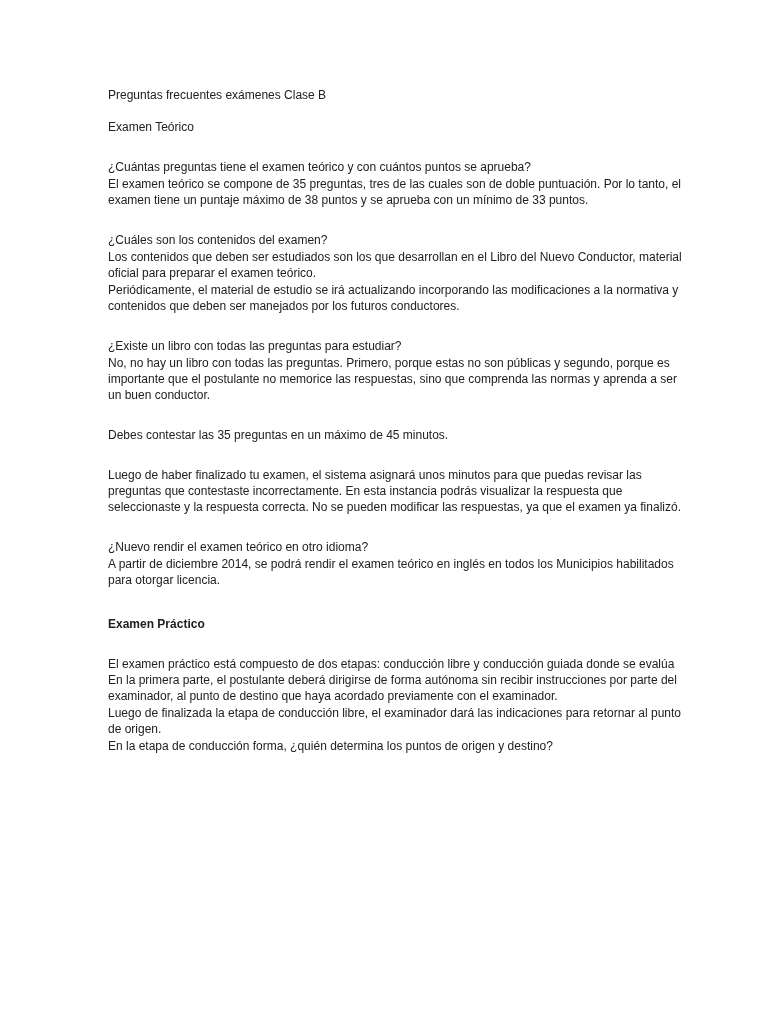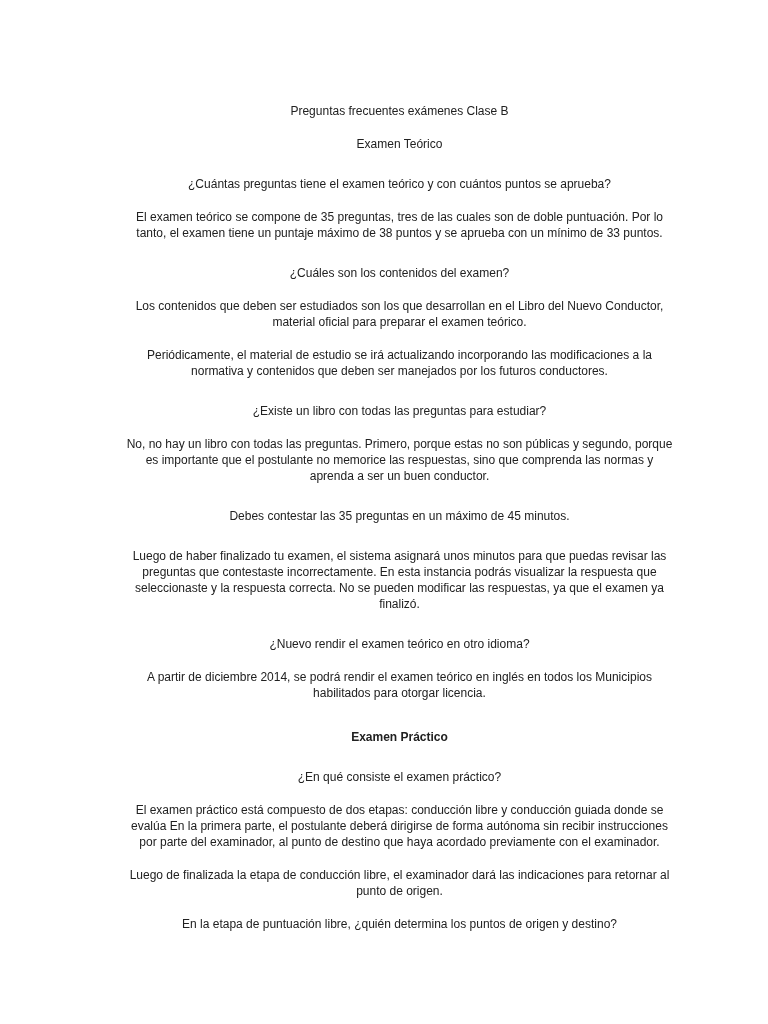--- a/index.html
+++ b/index.html
@@ -24,23 +24,22 @@
   .content {
     position: absolute;
     left: 107px;
     top: 86px;
     width: 585px;
     font-size: 12px;
     line-height: 16px;
     color: #212121;
   }
   .content p {
-    margin: 17px;
+    margin: 1px;
     padding: 0;
-    text-align: center;
   }
   .doc-title {
     font-weight: normal;
   }
   .section-heading {
     margin-top: 16px !important;
     font-weight: normal;
   }
   .section-heading.bold {
     margin-top: 28px !important;
@@ -92,20 +91,19 @@
 
     <div class="faq">
       <p class="question">¿Nuevo rendir el examen teórico en otro idioma?</p>
       <p class="answer">A partir de diciembre 2014, se podrá rendir el examen teórico en inglés en todos los Municipios habilitados para otorgar licencia.</p>
     </div>
 
 
     <p class="section-heading bold">Examen Práctico</p>
 
     <div class="faq">
-      <p class="question">¿En qué consiste el examen práctico?</p>
       <p class="answer">El examen práctico está compuesto de dos etapas: conducción libre y conducción guiada donde se evalúa En la primera parte, el postulante deberá dirigirse de forma autónoma sin recibir instrucciones por parte del examinador, al punto de destino que haya acordado previamente con el examinador.</p>
       <p class="answer">Luego de finalizada la etapa de conducción libre, el examinador dará las indicaciones para retornar al punto de origen.</p>
-      <p class="answer">En la etapa de puntuación libre, ¿quién determina los puntos de origen y destino?</p>
+      <p class="answer">En la etapa de conducción forma, ¿quién determina los puntos de origen y destino?</p>
     </div>
 
   </div>
 </div>
 
 </body></html>

